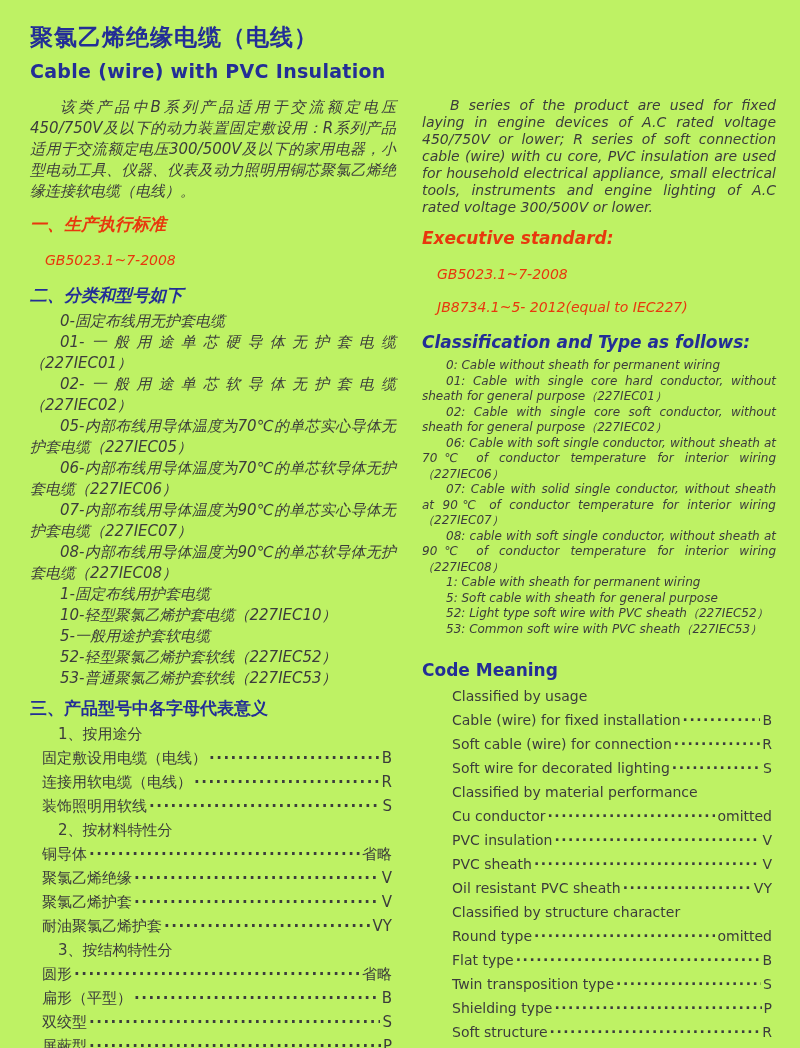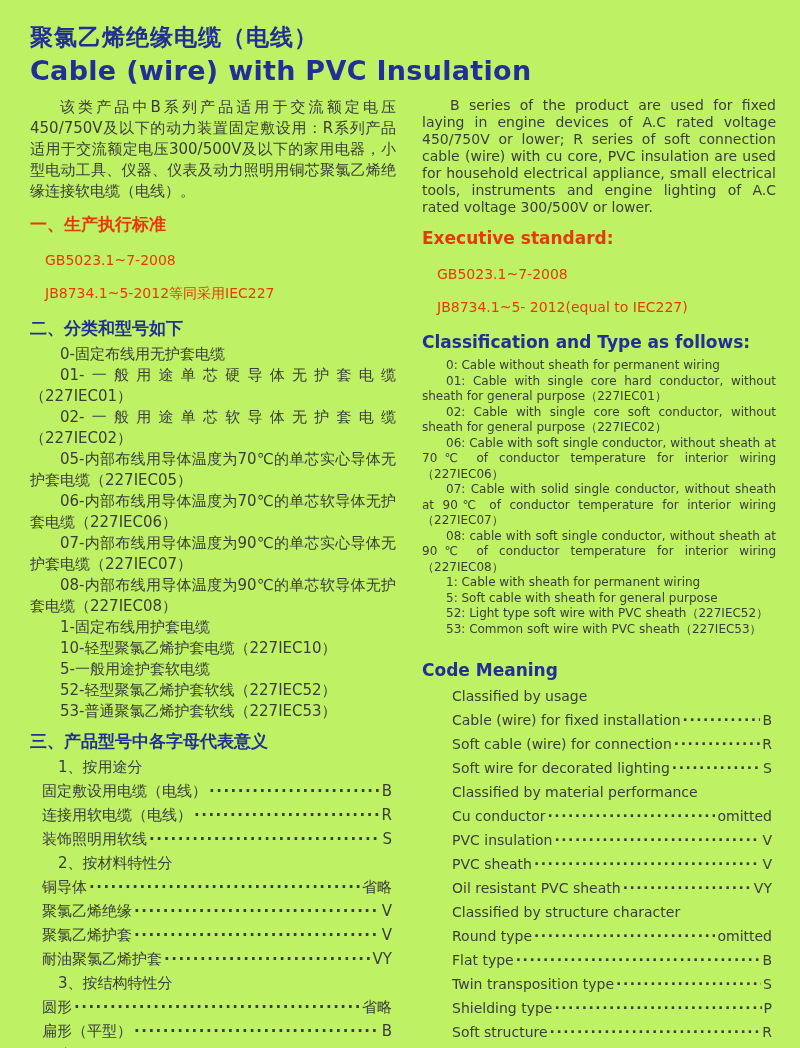--- a/index.html
+++ b/index.html
@@ -2,26 +2,26 @@
 <html><head>
 <meta charset="utf-8">
 <style>
   html,body{margin:0;padding:0;background:#ffffff;}
   .page{
     width:800px;height:1048px;box-sizing:border-box;
     padding:22px 24px 0 30px;overflow:hidden;background:#bef264;
     font-family:"DejaVu Sans","Liberation Sans",sans-serif;color:#3c3c3c;
   }
   .title-cn{font-size:23px;font-weight:bold;color:#232e96;margin:0 0 3px;letter-spacing:1px;line-height:30px;}
-  .title-en{font-size:27px;font-weight:bold;color:#232e96;margin:0 0 10px;letter-spacing:.3px;line-height:32px;}
+  .title-en{font-size:19px;font-weight:bold;color:#232e96;margin:0 0 10px;letter-spacing:.3px;line-height:32px;}
   .columns{display:flex;gap:26px;align-items:flex-start;}
   .col{min-width:0;}
   .col-left{width:366px;flex:0 0 366px;}
   .col-right{flex:1;}
-  .top-block{min-height:554px;}
+  .top-block{min-height:554px;font-style:italic;}
   .intro{margin:0 0 10px;text-indent:2em;text-align:justify;}
   .col-left .intro{font-size:15px;line-height:21px;}
   .col-right .intro{font-size:14px;line-height:17px;}
   .std-block{margin:0 0 8px;}
   .std-heading{font-size:17px;font-weight:bold;color:#e8380d;margin:0;line-height:24px;}
   .std-line{color:#e8380d;font-size:14px;line-height:18px;margin:15px;}
   .sec-heading{font-size:17px;font-weight:bold;color:#232e96;margin:8px 0 5px;line-height:22px;}
   .class-list p{margin:0;text-indent:2em;text-align:justify;}
   .col-left .class-list p{font-size:15px;line-height:21px;}
   .col-right .class-list p{font-size:12px;line-height:15.5px;}
@@ -49,21 +49,20 @@
 
   <div class="columns">
 
     <section class="col col-left">
       <div class="top-block">
         <p class="intro">该类产品中B系列产品适用于交流额定电压450/750V及以下的动力装置固定敷设用：R系列产品适用于交流额定电压300/500V及以下的家用电器，小型电动工具、仪器、仪表及动力照明用铜芯聚氯乙烯绝缘连接软电缆（电线）。</p>
 
         <div class="std-block">
           <h2 class="std-heading">一、生产执行标准</h2>
           <p class="std-line">GB5023.1~7-2008</p>
-          <p class="std-line">JB8734.1~5-2012等同采用IEC227</p>
         </div>
 
         <h2 class="sec-heading">二、分类和型号如下</h2>
         <div class="class-list">
           <p>0-固定布线用无护套电缆</p>
           <p>01-一般用途单芯硬导体无护套电缆（227IEC01）</p>
           <p>02-一般用途单芯软导体无护套电缆（227IEC02）</p>
           <p>05-内部布线用导体温度为70℃的单芯实心导体无护套电缆（227IEC05）</p>
           <p>06-内部布线用导体温度为70℃的单芯软导体无护套电缆（227IEC06）</p>
           <p>07-内部布线用导体温度为90℃的单芯实心导体无护套电缆（227IEC07）</p>

